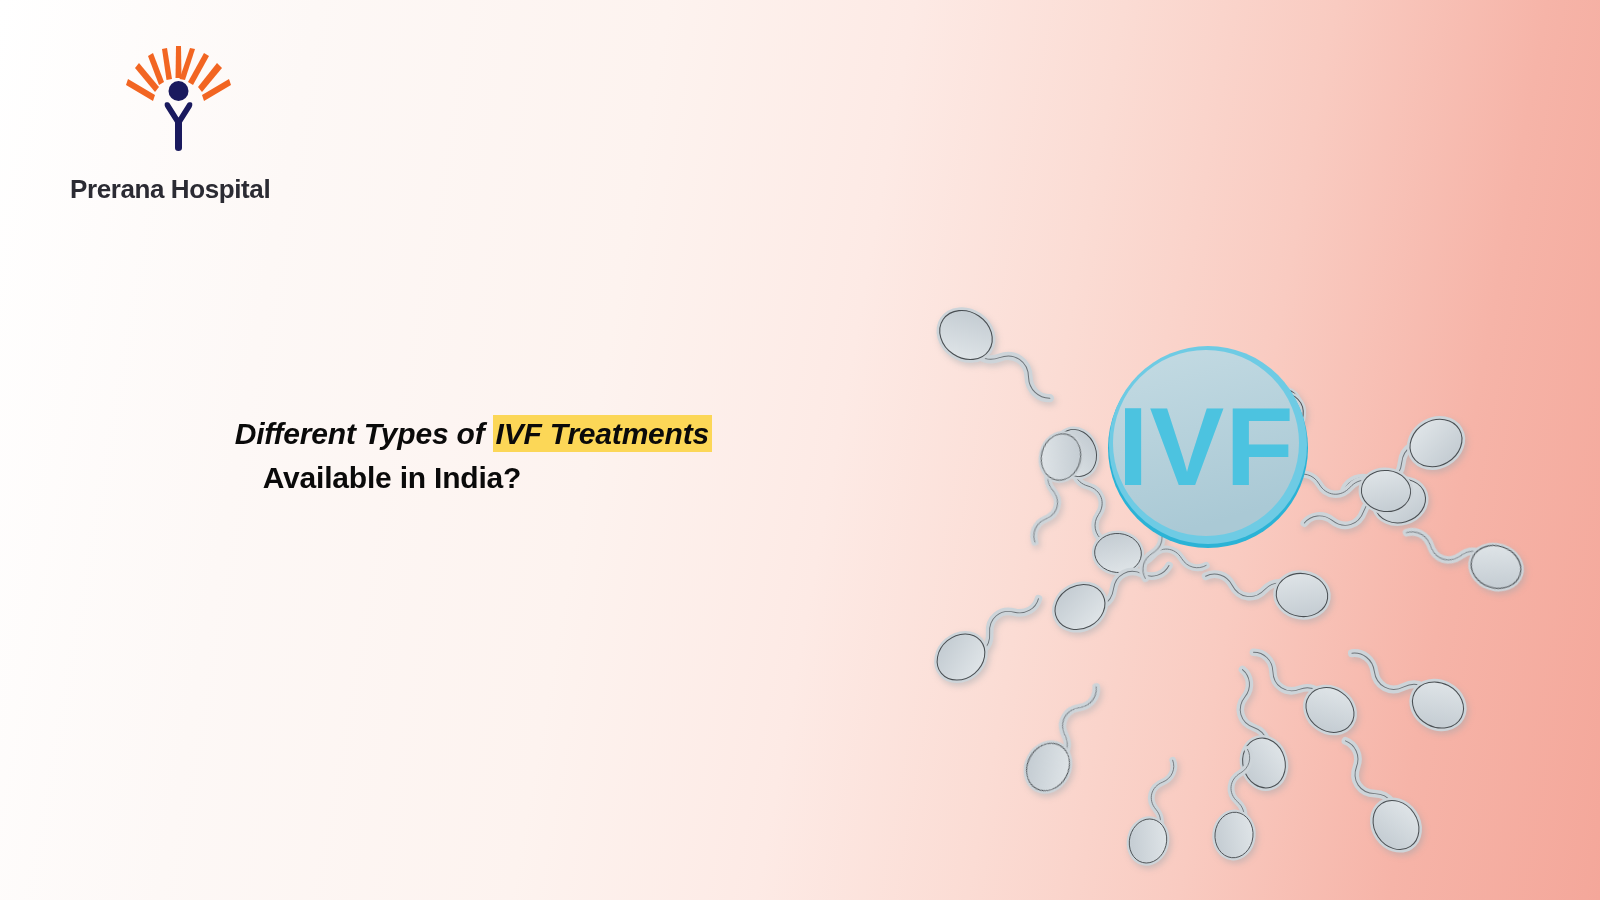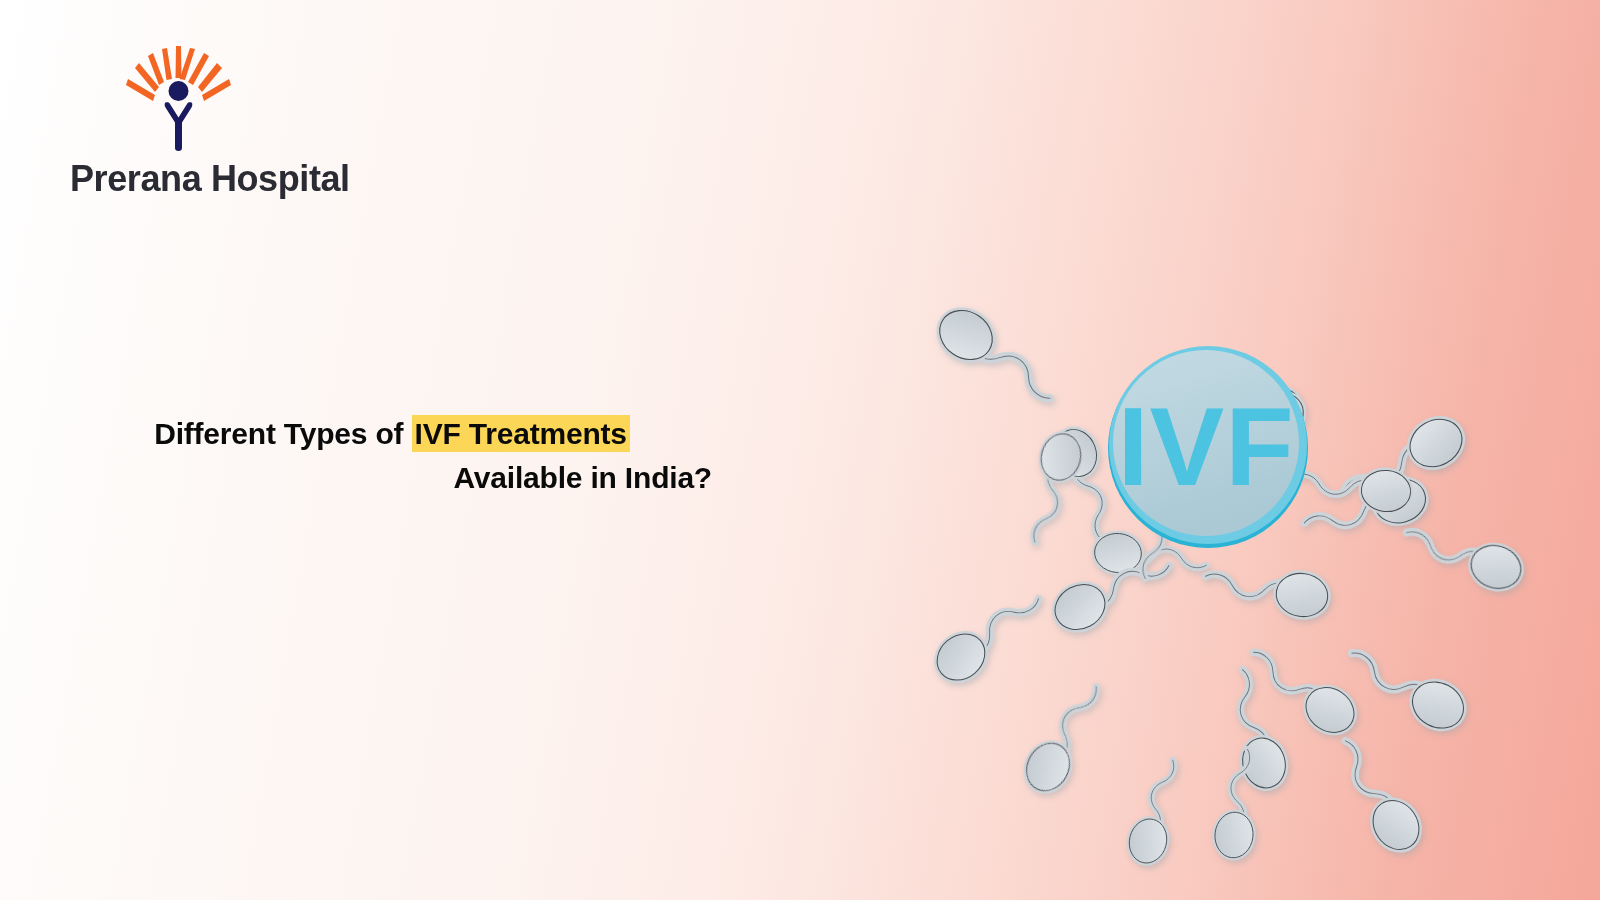--- a/index.html
+++ b/index.html
@@ -42,42 +42,42 @@
     width: 120px;
     height: 110px;
     margin-left: 48px;
   }
   .logo-mark svg {
     display: block;
     width: 120px;
     height: 110px;
   }
   .logo-wordmark {
-    margin-top: 4px;
-    font-size: 36px;
+    margin-top: 20px;
+    font-size: 26px;
     font-weight: 700;
     letter-spacing: -0.4px;
     color: #2b2b33;
     white-space: nowrap;
   }
 
   
   .headline {
     position: absolute;
     left: 72px;
     top: 392px;
     width: 640px;
     font-size: 30px;
     font-weight: 700;
     color: #0a0a0a;
     line-height: 1.48;
     letter-spacing: -0.2px;
   }
-  .headline .line1 { display: block; text-align: center; white-space: nowrap; }
-  .headline .line2 { display: block; text-align: right; white-space: nowrap; }
+  .headline .line1 { display: block; text-align: right; white-space: nowrap; font-style: italic; }
+  .headline .line2 { display: block; text-align: center; white-space: nowrap; }
   .hl-mark {
     background: #fcd757;
     padding: 2px 3px;
     box-decoration-break: clone;
     -webkit-box-decoration-break: clone;
   }
 
   
   .illustration {
     position: absolute;

